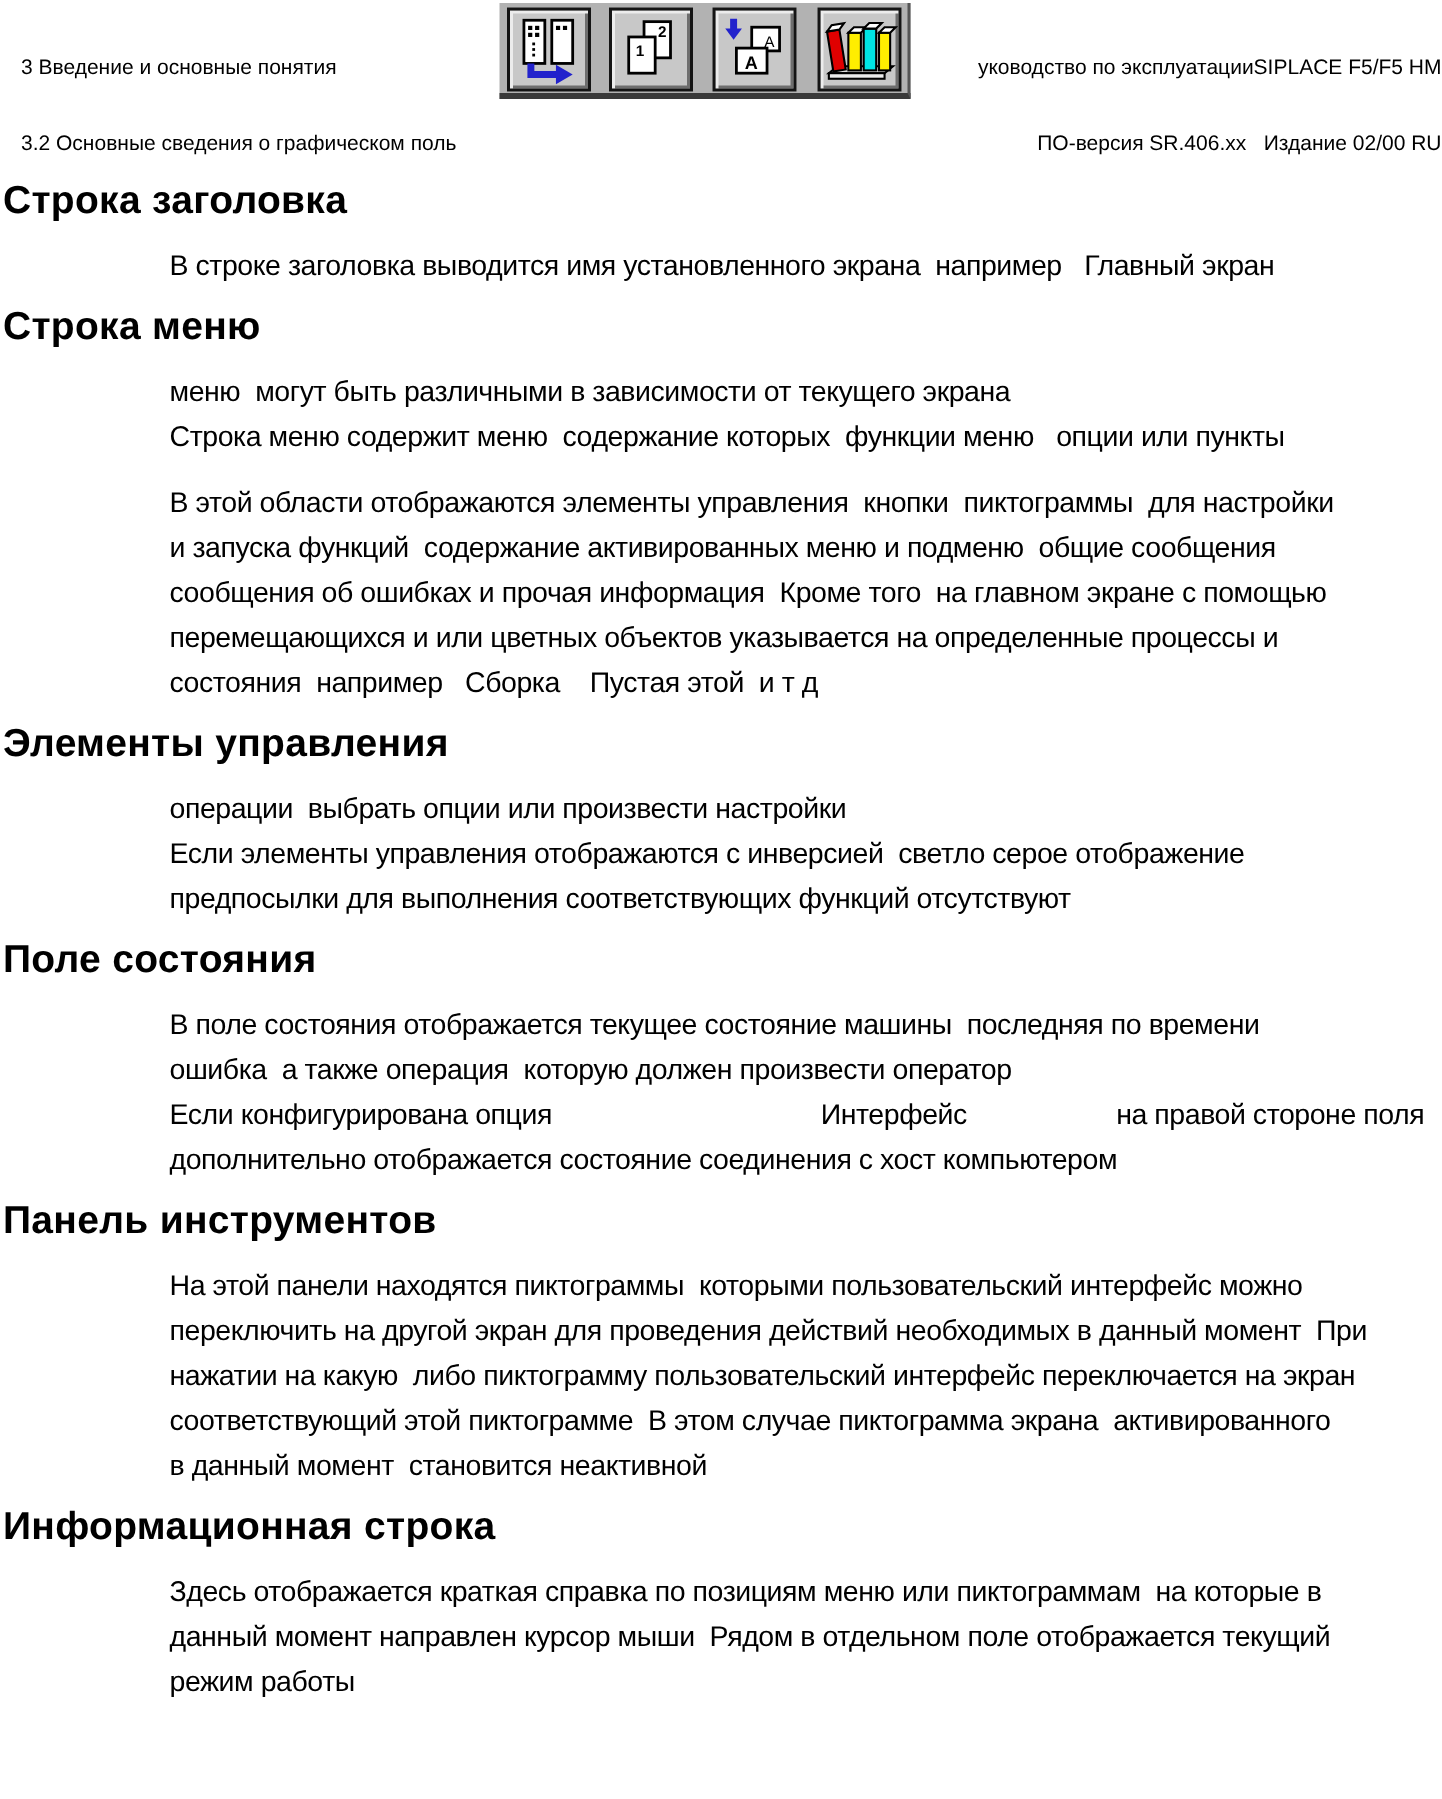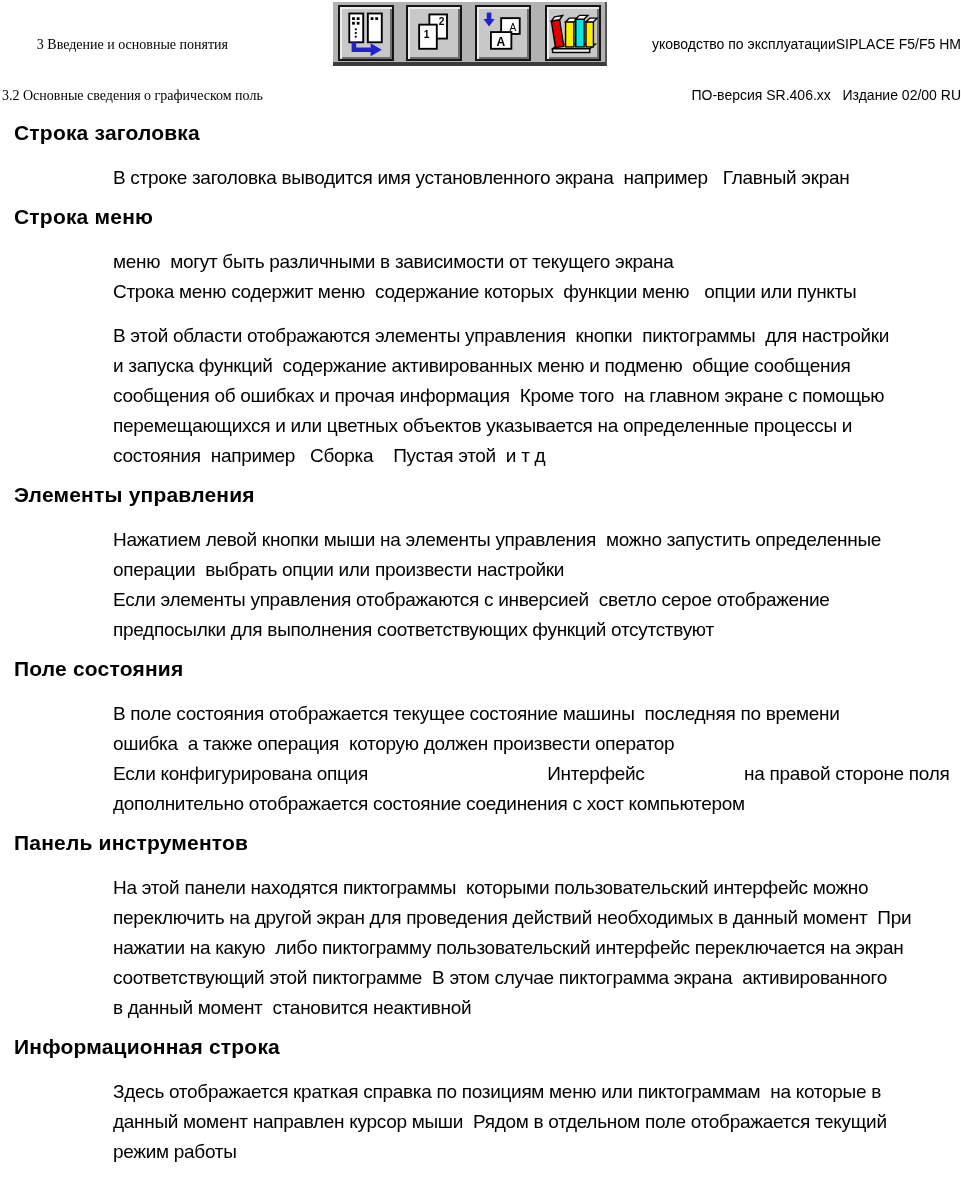--- a/index.html
+++ b/index.html
@@ -4,43 +4,43 @@
 <style>
   html,body{margin:0;padding:0;}
   body{
     width:961px;height:1199px;
     background:#ffffff;color:#000;
     font-family:"Liberation Sans",sans-serif;
     position:relative;overflow:hidden;
   }
   
   .hdr{position:absolute;top:2px;font-size:14px;line-height:17px;white-space:pre;}
-  .hdr-left{left:2px;text-align:center;font-family:Liberation Serif, serif;}
+  .hdr-left{left:14px;text-align:left;}
   .hdr-right{right:0;text-align:right;}
   
   .toolbar{
     position:absolute;left:333px;top:2px;width:274px;height:64px;
     background:#b2b2b2;
     border-right:2px solid #555;border-bottom:4px solid #3a3a3a;
     box-sizing:border-box;
   }
   .tb-btn{
     position:absolute;top:3px;width:56px;height:56px;
     background:#c8c8c8;border:2px solid #141414;box-sizing:border-box;
     box-shadow:inset 2px 2px 0 #ececec,inset -2px -2px 0 #6e6e6e;
     padding:0;
   }
   .tb-btn svg{display:block;width:100%;height:100%;}
   .tb-btn text{font-family:"Liberation Sans",sans-serif;}
   .b1{left:5px;} .b2{left:73px;} .b3{left:142px;} .b4{left:212px;}
   
   .content{padding:123px 0 0 2px;}
   .sec h2{
-    font-size:21px;font-weight:bold;line-height:20px;
-    letter-spacing:.2px;margin:0 0 20px 12px;white-space:pre;
+    font-size:26px;font-weight:bold;line-height:20px;
+    letter-spacing:.2px;margin:0 0 20px 0;white-space:pre;
   }
   .sec-body{margin:0 0 14px 111px;}
   .tline{
     font-size:19px;line-height:30px;letter-spacing:-.3px;white-space:pre;
   }
 </style>
 </head>
 <body>
 
 <div class="hdr hdr-left">
@@ -143,21 +143,20 @@
       <div class="tline">и запуска функций  содержание активированных меню и подменю  общие сообщения</div>
       <div class="tline">сообщения об ошибках и прочая информация  Кроме того  на главном экране с помощью</div>
       <div class="tline">перемещающихся и или цветных объектов указывается на определенные процессы и</div>
       <div class="tline">состояния  например   Сборка    Пустая этой  и т д</div>
     </div>
   </div>
 
   <div class="sec">
     <h2>Элементы управления</h2>
     <div class="sec-body">
-      <div class="tline">Нажатием левой кнопки мыши на элементы управления  можно запустить определенные</div>
       <div class="tline">операции  выбрать опции или произвести настройки</div>
       <div class="tline">Если элементы управления отображаются с инверсией  светло серое отображение</div>
       <div class="tline">предпосылки для выполнения соответствующих функций отсутствуют</div>
     </div>
   </div>
 
   <div class="sec">
     <h2>Поле состояния</h2>
     <div class="sec-body">
       <div class="tline">В поле состояния отображается текущее состояние машины  последняя по времени</div>

